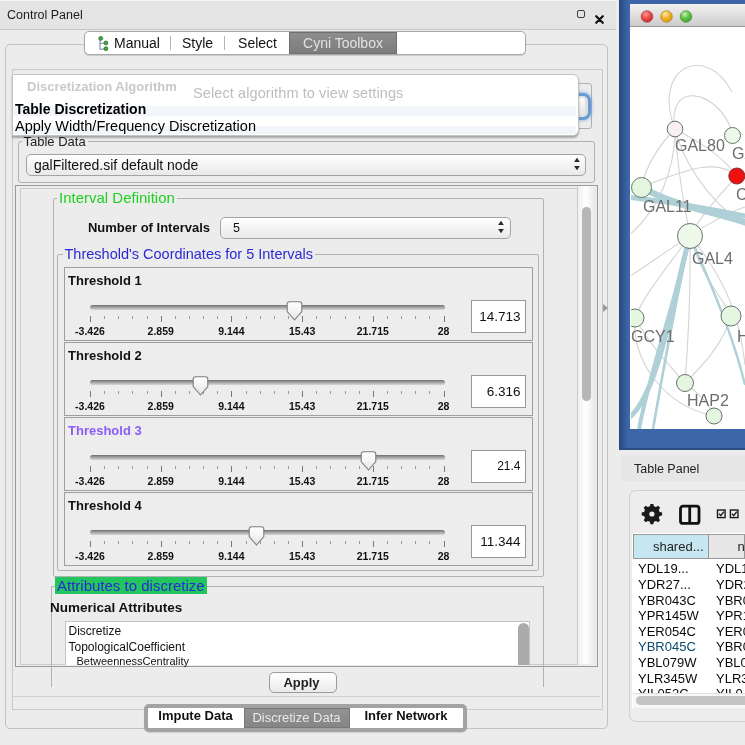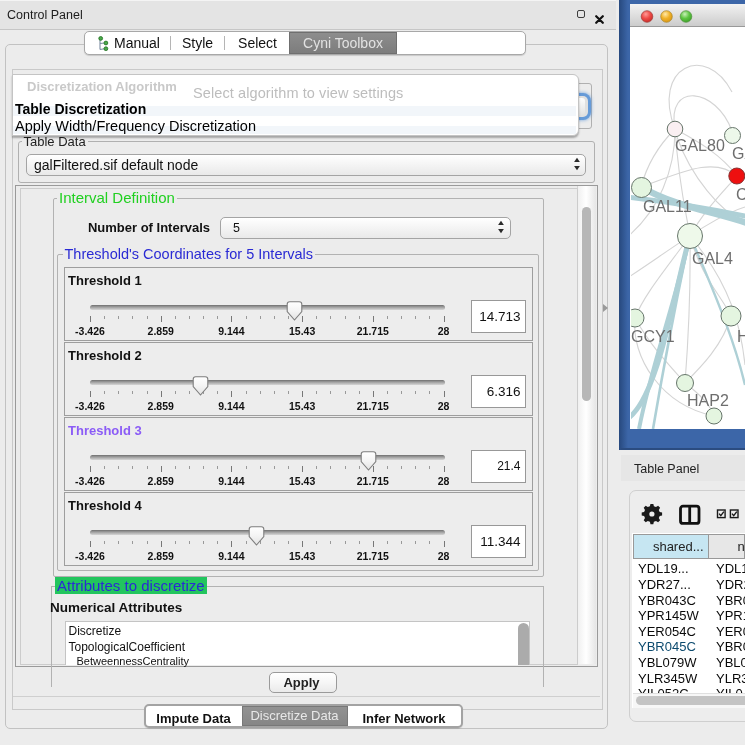--- a/index.html
+++ b/index.html
@@ -286,22 +286,22 @@
 <div class="abs" style="left:64.5px;top:621px;width:465px;height:44px;background:#fff;border:1px solid #c4c4c4;border-bottom:none;box-sizing:border-box;"></div>
 <div class="abs" style="left:68.5px;top:624px;font-size:12px;color:#111;">Discretize</div>
 <div class="abs" style="left:68.5px;top:639.5px;font-size:12px;color:#111;">TopologicalCoefficient</div>
 <div class="abs" style="left:68.5px;top:655px;font-size:11px;color:#111;margin-left:8px;">BetweennessCentrality</div>
 <div class="abs" style="left:517.5px;top:623px;width:11px;height:42px;background:#ababab;border-radius:6px 6px 0 0;"></div>
 
 <div class="abs" style="left:268.5px;top:672px;width:66px;height:19px;background:linear-gradient(180deg,#ffffff,#f6f6f6 50%,#eaeaea);
      border:1px solid #9a9a9a;border-radius:5px;"></div>
 <div class="abs" style="left:268.5px;top:675px;width:66px;text-align:center;font-size:13px;font-weight:bold;color:#222;">Apply</div>
 
-<div class="abs" style="left:143.5px;top:704px;width:315px;height:19.5px;background:#fff;border:2px solid #a3a3a3;border-radius:5px;
-     box-shadow:0 1px 1px rgba(0,0,0,.12);overflow:hidden;display:flex;align-items:flex-end;">
+<div class="abs" style="left:143.5px;top:704px;width:315px;height:19.5px;background:#fff;border:4px solid #a3a3a3;border-radius:5px;
+     box-shadow:0 1px 1px rgba(0,0,0,.12);overflow:hidden;display:flex;align-items:flex-start;">
   <div style="width:96px;text-align:center;font-size:13px;font-weight:bold;color:#111;">Impute Data</div>
   <div style="width:106px;height:100%;background:linear-gradient(180deg,#939393,#858585);box-shadow:inset 0 0 0 1px #787878;display:flex;align-items:center;justify-content:center;">
     <span style="font-size:13px;color:#e8e8e8;">Discretize Data</span>
   </div>
   <div style="flex:1;text-align:center;font-size:13px;font-weight:bold;color:#111;">Infer Network</div>
 </div>
 
 <div class="abs" style="left:619px;top:0;width:126px;height:450px;background:linear-gradient(90deg,#27497e,#3c66a8 9px);"></div>
 <div class="abs" style="left:621px;top:447.5px;width:124px;height:2.5px;background:#2b4c80;"></div>
 <div class="abs" style="left:630px;top:4px;width:115px;height:425px;background:#fff;"></div>

